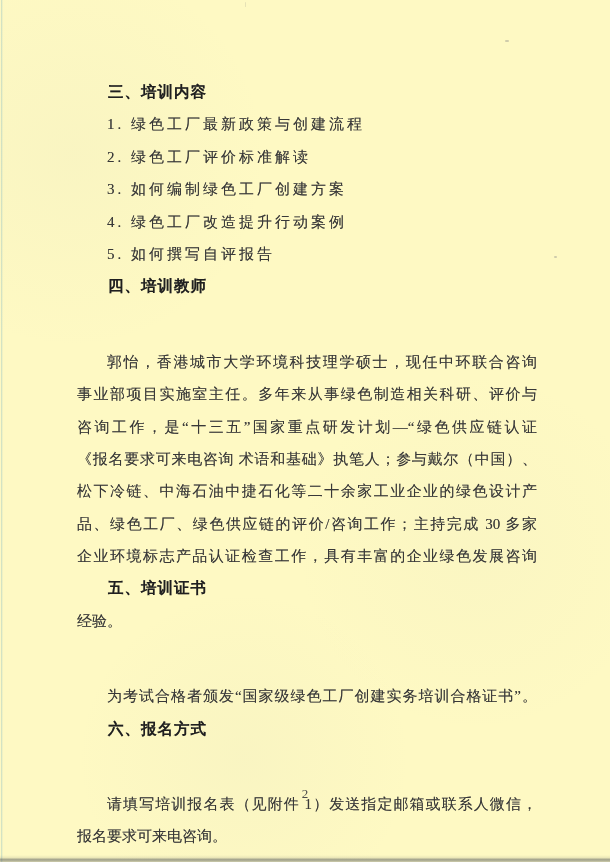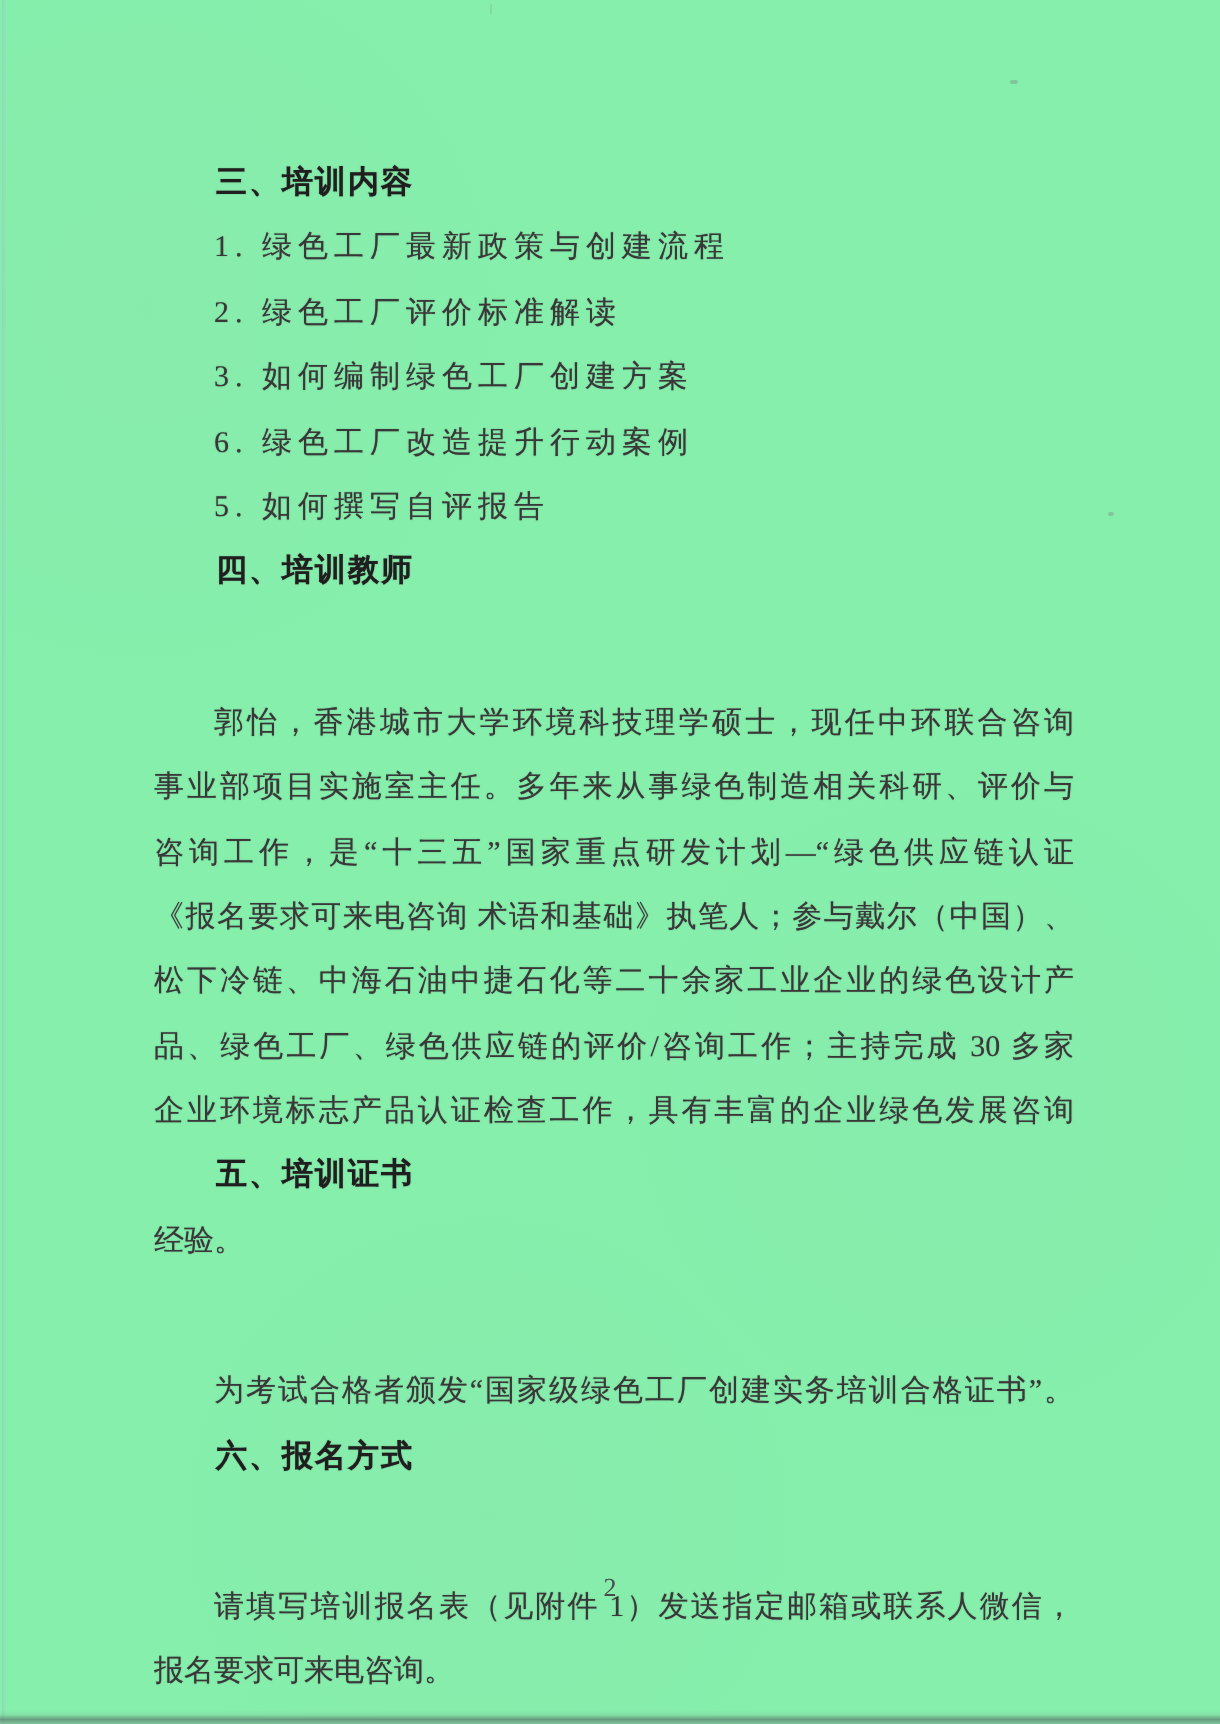--- a/index.html
+++ b/index.html
@@ -5,21 +5,21 @@
   * { margin: 0; padding: 0; box-sizing: border-box; }
   html, body { width: 610px; height: 862px; }
   body {
     font-family: "Liberation Serif", serif;
     background: #e8e8e6;
   }
   .page {
     position: relative;
     width: 610px;
     height: 862px;
-    background: #86efac;
+    background: #fef9c3;
     overflow: hidden;
   }
   
   .page::before {
     content: "";
     position: absolute;
     inset: 0;
     background-image:
       radial-gradient(circle at 12% 18%, rgba(160,165,170,0.05), transparent 22%),
       radial-gradient(circle at 78% 64%, rgba(160,165,170,0.04), transparent 25%),
@@ -105,21 +105,21 @@
 <body>
 
 <div class="page">
 
   <main class="content">
 
     <div class="line heading">三、培训内容</div>
     <div class="line item">1. 绿色工厂最新政策与创建流程</div>
     <div class="line item">2. 绿色工厂评价标准解读</div>
     <div class="line item">3. 如何编制绿色工厂创建方案</div>
-    <div class="line item">6. 绿色工厂改造提升行动案例</div>
+    <div class="line item">4. 绿色工厂改造提升行动案例</div>
     <div class="line item">5. 如何撰写自评报告</div>
 
     <div class="line heading">四、培训教师</div>
     <div class="line body-line full indent">郭怡，香港城市大学环境科技理学硕士，现任中环联合咨询</div>
     <div class="line body-line full">事业部项目实施室主任。多年来从事绿色制造相关科研、评价与</div>
     <div class="line body-line full">咨询工作，是“十三五”国家重点研发计划—“绿色供应链认证</div>
     <div class="line body-line full">《报名要求可来电咨询 术语和基础》执笔人；参与戴尔（中国）、</div>
     <div class="line body-line full">松下冷链、中海石油中捷石化等二十余家工业企业的绿色设计产</div>
     <div class="line body-line full">品、绿色工厂、绿色供应链的评价/咨询工作；主持完成 30 多家</div>
     <div class="line body-line full">企业环境标志产品认证检查工作，具有丰富的企业绿色发展咨询</div>

